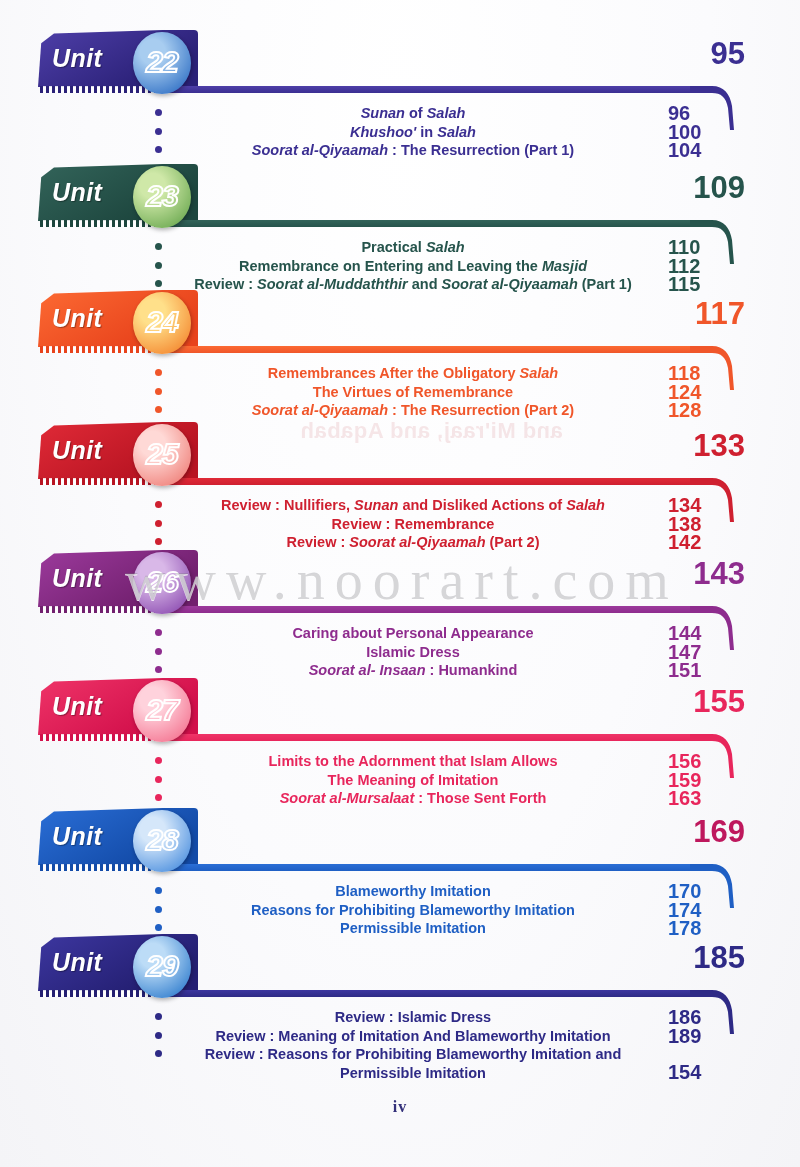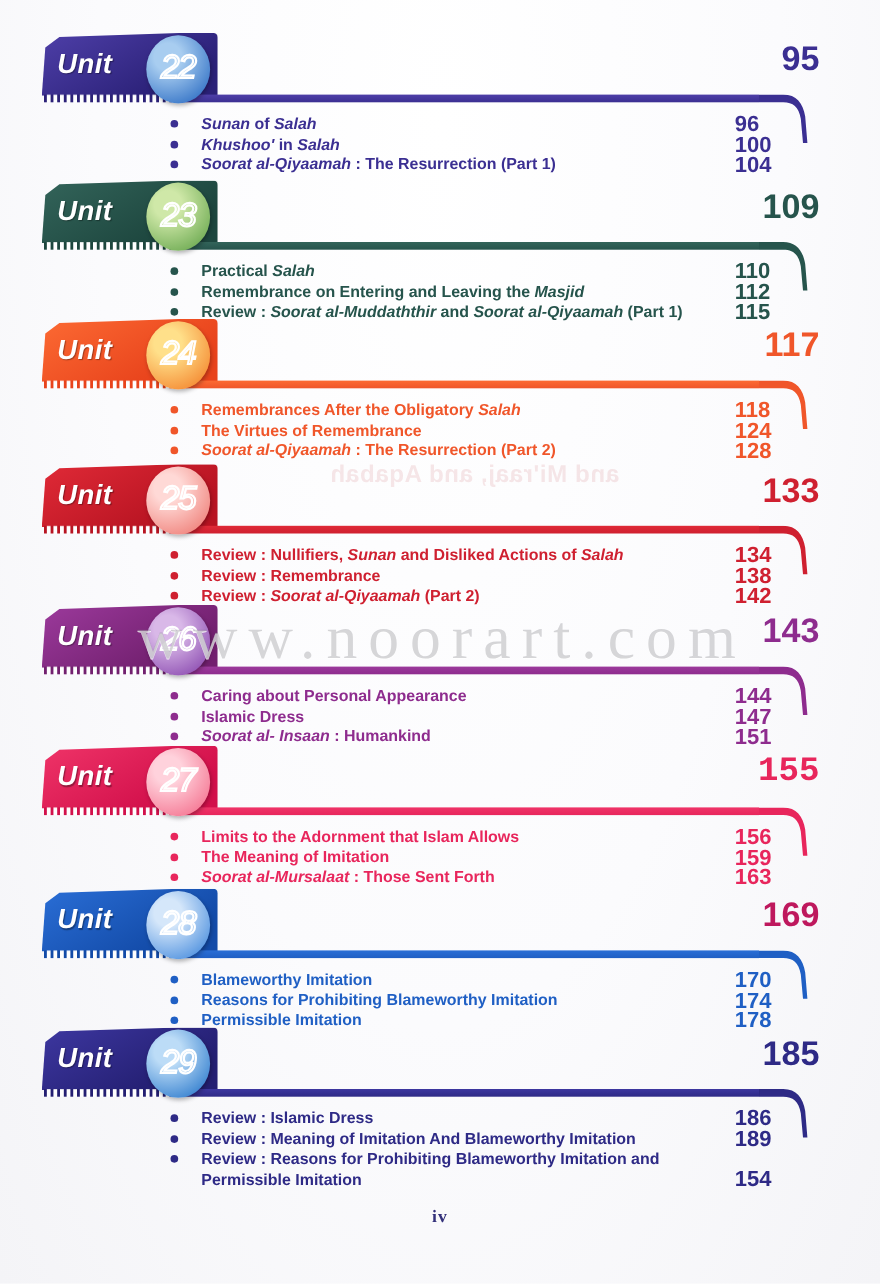--- a/index.html
+++ b/index.html
@@ -35,21 +35,21 @@
     letter-spacing:10px;
     color:rgba(120,120,125,0.30);
     text-shadow:0 1px 0 rgba(255,255,255,.8);
     pointer-events:none;
     z-index:40;
     white-space:nowrap;
   }
 
   .units{position:absolute;left:0;top:0;width:800px;}
 
-  .unit{position:relative;}
+  .unit{position:relative;text-align:center;}
 
   
   .unit-head{position:relative;height:68px;}
   .tab-skew{
     position:absolute;left:38px;top:2px;
     width:160px;height:60px;
     box-shadow:1px 2px 4px rgba(0,0,0,.2);
   }
   .tab-label{
     position:absolute;left:52px;top:16px;
@@ -68,21 +68,21 @@
   }
   .badge{
     position:absolute;left:133px;top:4px;
     width:58px;height:62px;
     border-radius:50%;
     z-index:8;
     box-shadow:1px 2px 4px rgba(0,0,0,.3);
     display:flex;align-items:center;justify-content:center;
   }
   .badge span{
-    font-size:30px;font-weight:normal;font-style:italic;
+    font-size:30px;font-weight:bold;font-style:italic;
     color:transparent;
     -webkit-text-stroke:2px #ffffff;
     letter-spacing:-1px;
     line-height:1;
     display:block;
     margin-top:-2px;
   }
   .unit-page{
     position:absolute;right:55px;top:8px;
     font-size:31px;font-weight:bold;
@@ -319,21 +319,21 @@
         <div class="tab-skew" style="background: linear-gradient(150deg, rgb(239, 52, 104) 0%, rgb(210, 16, 75) 75%); clip-path: polygon(2% 22%, 10% 6%, 78% 0%, 100% 0%, 100% 95%, 0% 95%); border-radius: 16px 4px 0px 0px;"></div>
         <div class="perf" style="background-image: repeating-linear-gradient(90deg, rgb(210, 16, 75) 0px, rgb(210, 16, 75) 3px, rgba(255, 255, 255, 0.85) 3px, rgba(255, 255, 255, 0.85) 6px);"></div>
         <div class="tab-label">Unit</div>
         <div class="badge" style="background: radial-gradient(circle at 34% 32%, rgb(255, 210, 220) 0%, rgb(255, 210, 220) 22%, rgb(244, 114, 143) 88%);">
           <span>27</span>
         </div>
         <div class="rule" style="background: linear-gradient(rgb(239, 52, 104), rgb(232, 38, 92)); width: 525px;"></div>
         <div class="rule-curve"><svg width="50" height="48" viewBox="0 0 50 48">
             <path d="M0 0 H22 C34 0 40 8 42 20 L44 44 L40 44 L38 22 C36 11 31 7 22 7 H0 Z" fill="#e8265c"></path>
           </svg></div>
-        <div class="unit-page" style="color: rgb(232, 38, 92); font-family: Liberation Mono, monospace;">155</div>
+        <div class="unit-page" style="color: rgb(232, 38, 92);">155</div>
       </div>
       <div class="items">
         <div class="item" style="color: rgb(232, 38, 92);">
           <div class="bullet" style="background: rgb(232, 38, 92);"></div>
           <div class="item-title">Limits to the Adornment that Islam Allows</div>
           <div class="item-page" style="color: rgb(232, 38, 92); top: 0px;">156</div>
         </div>
         <div class="item" style="color: rgb(232, 38, 92);">
           <div class="bullet" style="background: rgb(232, 38, 92);"></div>
           <div class="item-title">The Meaning of Imitation</div>

